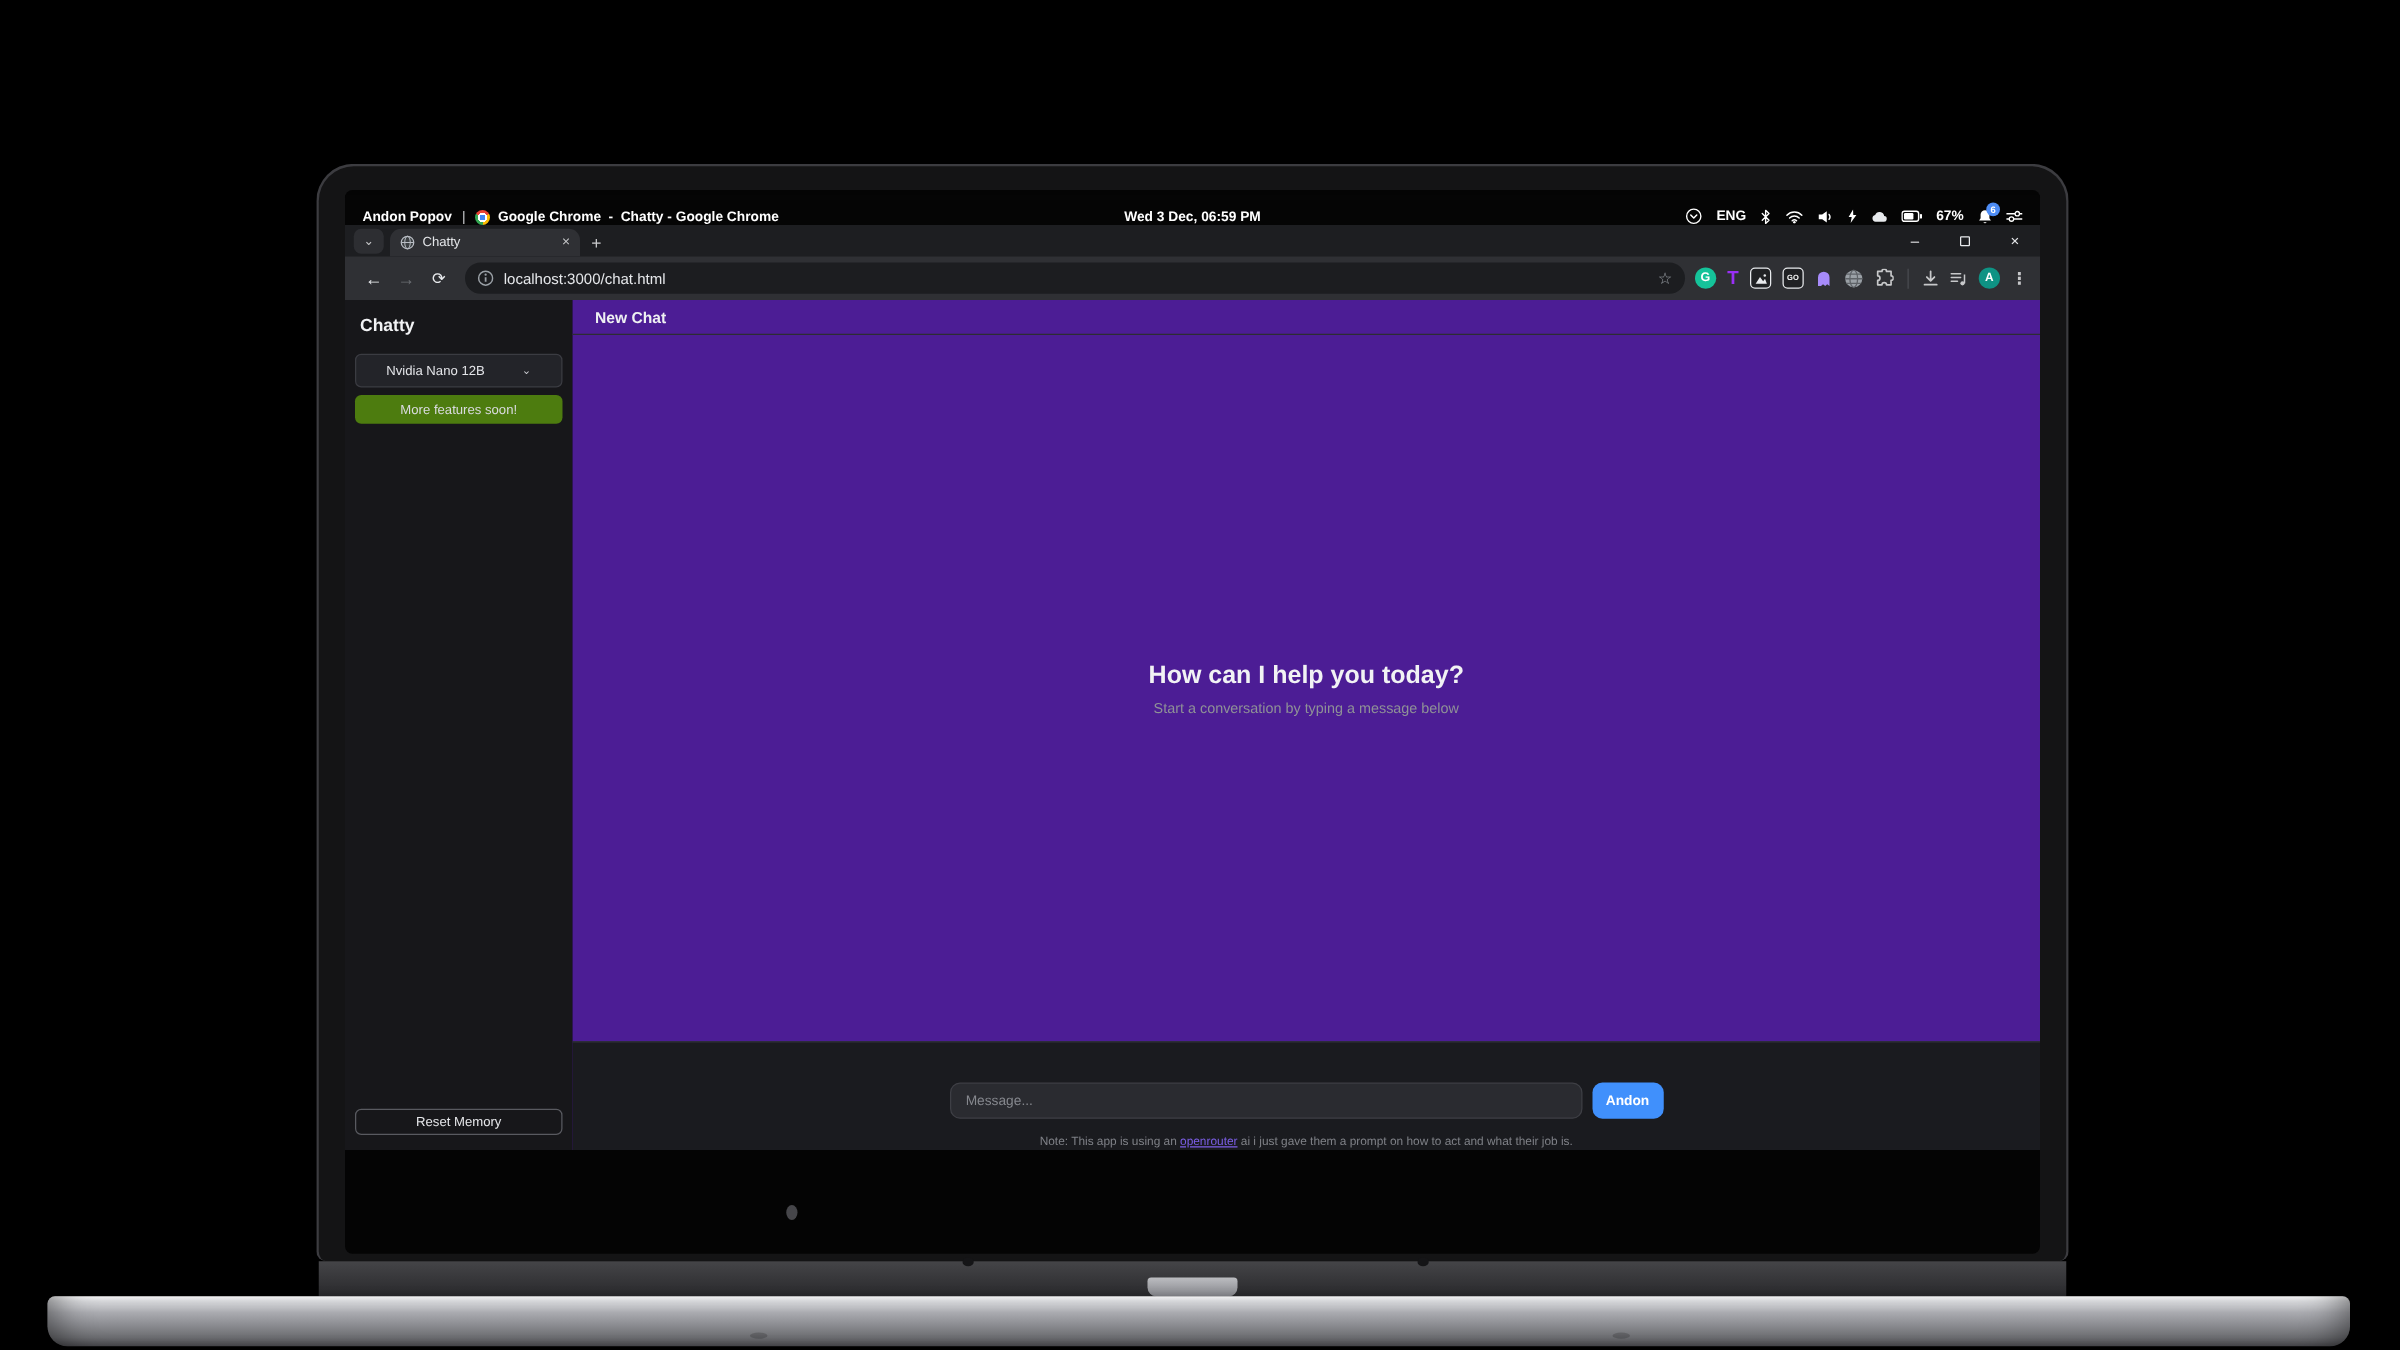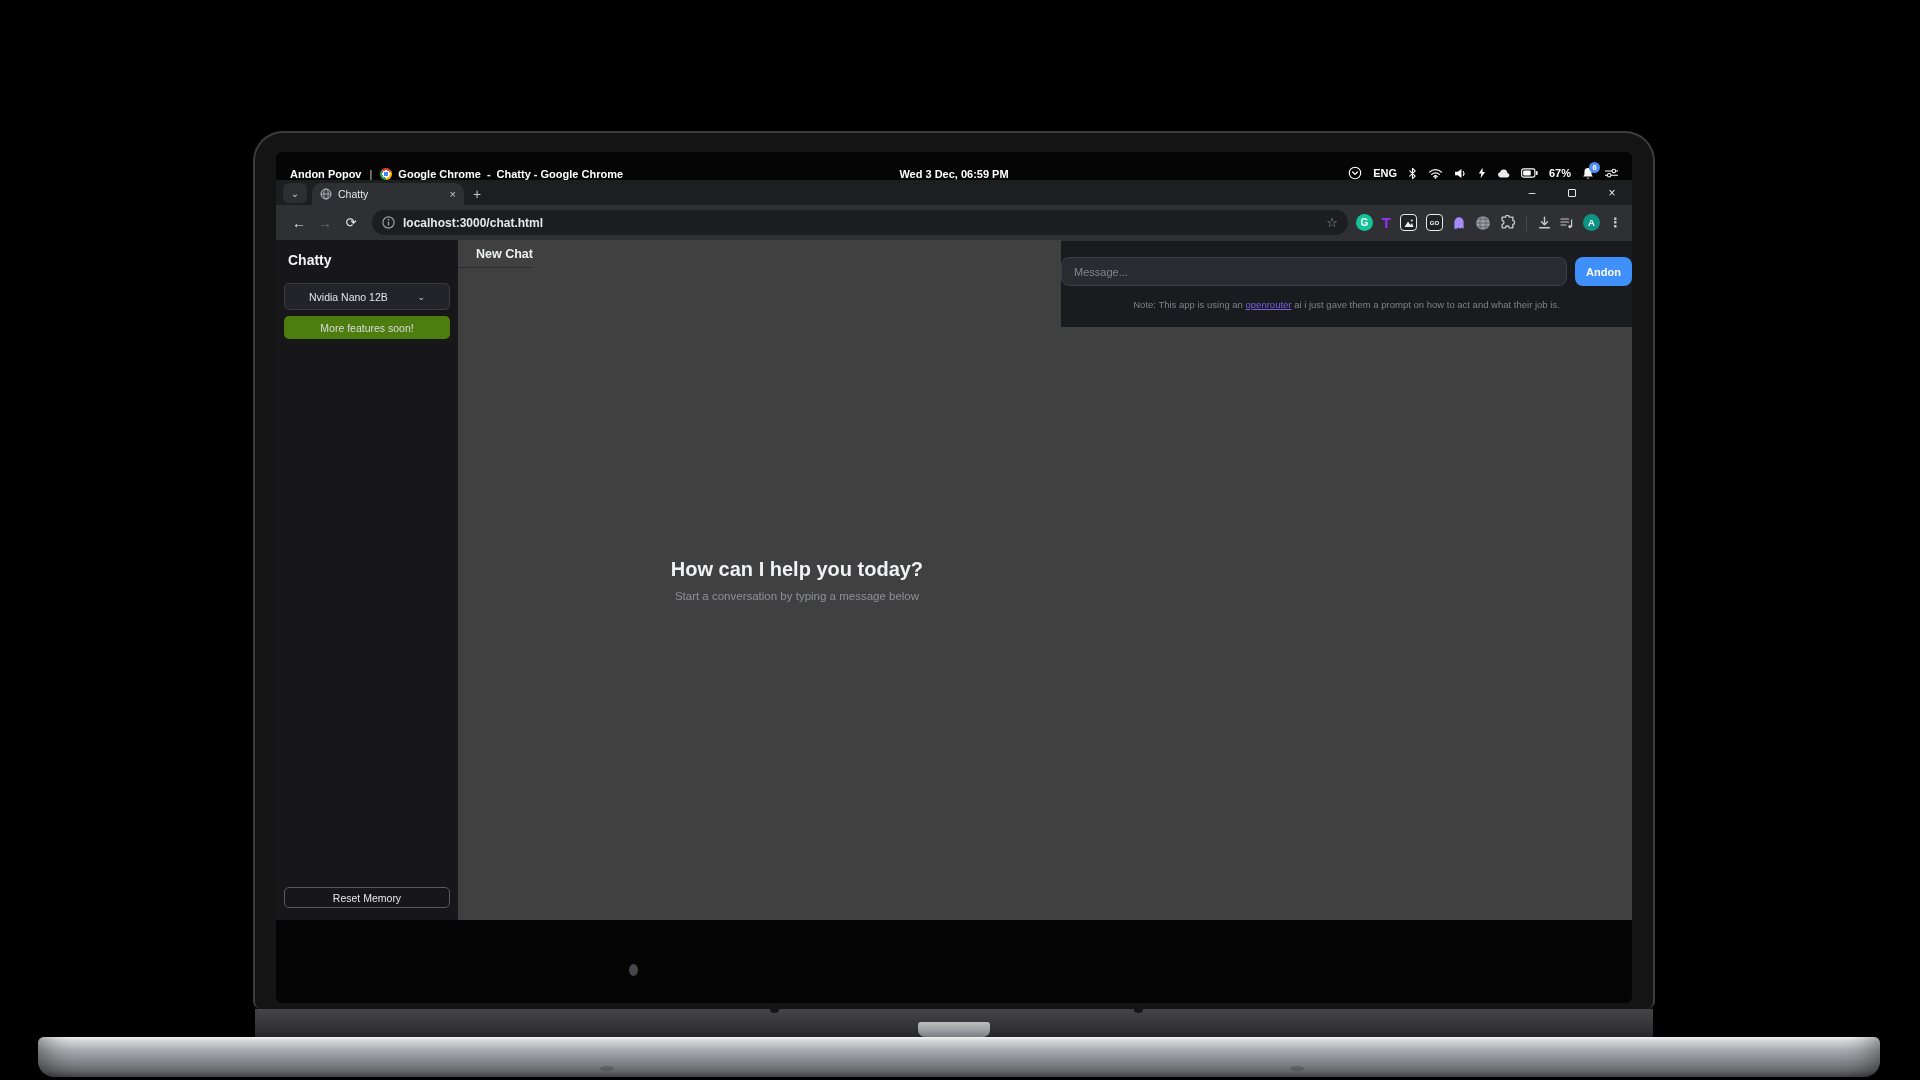--- a/index.html
+++ b/index.html
@@ -60,21 +60,21 @@
     color:#e8eaed;font-size:12px;cursor:pointer;}
   .restore-glyph{width:8px;height:8px;border:1.2px solid #e8eaed;border-radius:1px;}
 
   
   .toolbar{height:35px;background:#2f3034;display:flex;align-items:center;padding:0 10px;flex:none;}
   .navbtn{width:26px;height:26px;display:flex;align-items:center;justify-content:center;
     font-size:14px;color:#e8eaed;cursor:pointer;}
   .navbtn.disabled{color:#6b6e73;}
   .reload{font-size:13px;}
   .omnibox{flex:1;height:25px;background:#1c1d20;border-radius:13px;display:flex;align-items:center;
-    padding:0 10px;margin:0 8px;gap:8px;min-width:0;font-weight:bold;}
+    padding:0 10px;margin:0 8px;gap:8px;min-width:0;}
   .url{font-size:12px;color:#e6e8eb;white-space:nowrap;}
   .star{margin-left:auto;color:#9aa0a6;font-size:13px;cursor:pointer;}
   .extrow{display:flex;align-items:center;gap:9px;}
   .extbtn{display:flex;align-items:center;justify-content:center;cursor:pointer;}
   .gram{width:17px;height:17px;border-radius:50%;background:var(--grammarly,#15c39a);
     color:#fff;font-size:10px;font-weight:700;}
   .tamper{color:var(--tamper,#9a2ff5);font-size:15px;font-weight:700;}
   .sq-ext{width:17px;height:17px;border:1.4px solid #e8eaed;border-radius:4px;background:#202124;}
   .go-ext{color:#fff;font-size:6px;font-weight:700;letter-spacing:.2px;}
   .ghost-fill{fill:var(--ghost,#a78bfa);}
@@ -89,27 +89,27 @@
   .sb-title{font-size:14px;font-weight:700;color:#f2f3f5;margin:2px 0 15px 4px;}
   .model-select{height:27px;background:#232429;border:1px solid #3b3c42;border-radius:5px;
     display:flex;align-items:center;padding:0 24px;font-size:10.5px;color:#e3e4e8;cursor:pointer;}
   .model-chev{margin-left:auto;font-size:9px;color:#cfd1d5;}
   .more-btn{margin-top:6px;height:23px;background:#4d7c0f;border:none;border-radius:5px;
     display:flex;align-items:center;justify-content:center;font-size:10.5px;color:#dadbe0;cursor:pointer;}
   .sb-spacer{flex:1;}
   .reset-btn{height:21px;border:1px solid #595a60;border-radius:5px;background:transparent;
     display:flex;align-items:center;justify-content:center;font-size:10.5px;color:#e6e7ea;cursor:pointer;}
 
-  .main{flex:1;background:#404040;display:flex;flex-direction:row;min-width:0;}
+  .main{flex:1;background:#4c1d95;display:flex;flex-direction:column;min-width:0;}
   .main-header{height:28px;border-bottom:1px solid #2c2d32;display:flex;align-items:center;
     padding-left:18px;font-size:12.5px;font-weight:700;color:#eef0f2;flex:none;}
   .chatarea{flex:1;display:flex;flex-direction:column;align-items:center;justify-content:center;}
   .empty-title{font-size:20px;font-weight:700;color:#f1f2f4;}
   .empty-sub{font-size:11.5px;color:#8f9197;margin-top:9px;}
-  .footer{flex:none;height:87px;border-top:1px solid #31323a;background:#1a1b1f;padding-top:16px;}
+  .footer{flex:none;height:87px;border-top:1px solid #31323a;background:#1a1b1f;padding-top:32px;}
   .input-row{display:flex;justify-content:center;align-items:center;gap:8px;}
   .msg-input{width:506px;height:29px;background:#2a2b30;border:1px solid #3e3f45;border-radius:8px;
     padding:0 12px;font-size:11px;color:#dcdee2;outline:none;font-family:inherit;}
   .msg-input::placeholder{color:#85878d;}
   .send-btn{width:57px;height:29px;background:var(--accent,#4090fc);border:none;border-radius:8px;
     color:#fff;font-size:11px;font-weight:600;cursor:pointer;font-family:inherit;}
   .note{text-align:center;margin-top:13px;font-size:9.5px;color:#7f8187;}
   .note a{color:var(--link,#7d5fe8);text-decoration:underline;cursor:pointer;}
 </style>
 </head>

